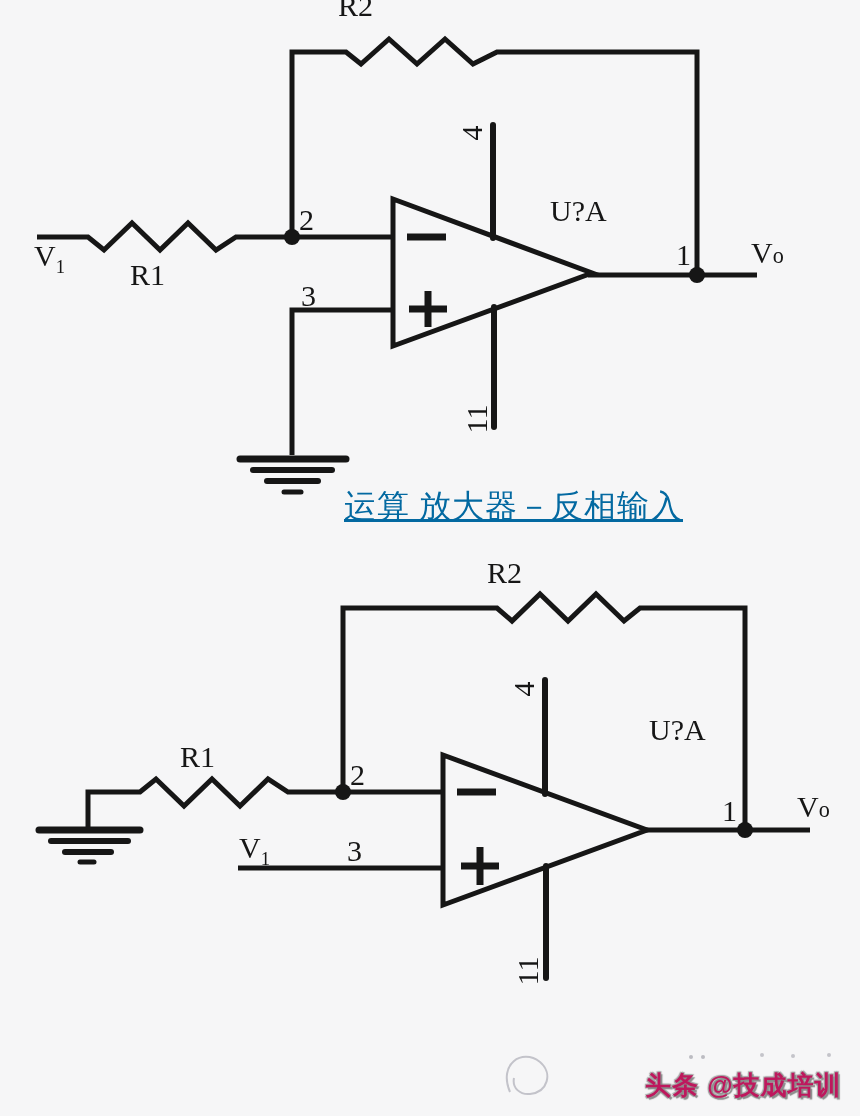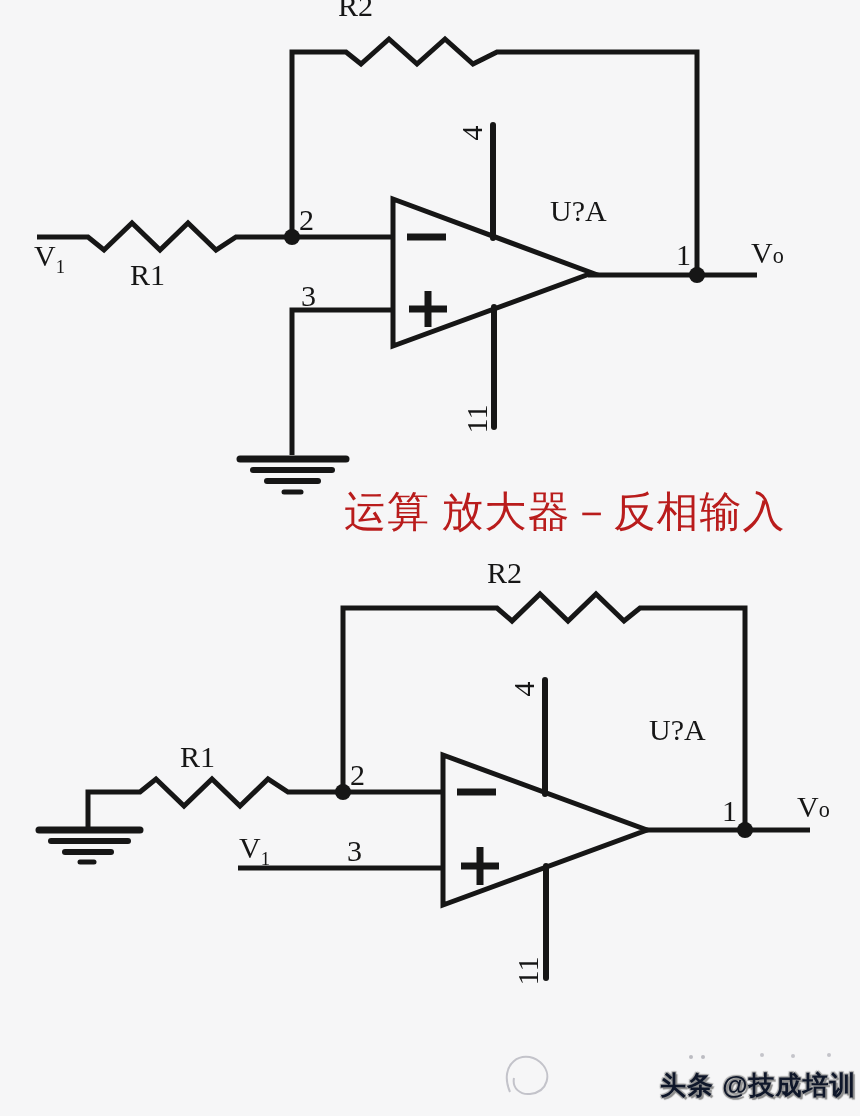--- a/index.html
+++ b/index.html
@@ -18,34 +18,33 @@
   .lbl sub { font-size:0.62em; line-height:0; }
   .lbl .small { font-size:0.74em; }
   .pin-rot {
     position:absolute; width:34px; height:34px;
     display:flex; align-items:center; justify-content:center;
     transform:rotate(-90deg); transform-origin:center;
     color:#161616; font-size:30px; line-height:1;
     font-family:"Liberation Serif","DejaVu Serif",serif;
   }
   .caption {
-    position:absolute; color:#b91c1c; font-size:42px; line-height:1.1;
-    letter-spacing:1px; white-space:nowrap;
+    position:absolute; color:#0369a1; font-size:32px; line-height:1.1;
+    letter-spacing:1px; white-space:nowrap;text-decoration:underline;
   }
   .caption .f-a { opacity:0.35; }
   .caption .f-b { opacity:0.78; }
   .caption .f-c { opacity:0.30; }
   .watermark {
     position:absolute; left:645px; top:1068px;
     font-family:"Liberation Sans","DejaVu Sans",sans-serif;
     font-weight:bold; font-size:26px; letter-spacing:1px; white-space:nowrap;
-    color:#0f172a;
+    color:#be185d;
     text-shadow: 2px 2px 1px #8a8a8a, -1px -1px 1px #a8a8a8,
                  1px -1px 1px #9a9a9a, -1px 1px 1px #9a9a9a;
-    margin-left: 15px;
   }
 </style>
 </head>
 <body>
 
 <div class="stage">
 
   <svg class="schem" width="860" height="1116" viewBox="0 0 860 1116" fill="none" stroke="#161616" stroke-width="5">
 
     <polyline points="37,237 88,237 104,250 132,223 160,250 188,223 216,250 236,237 393,237"></polyline>

